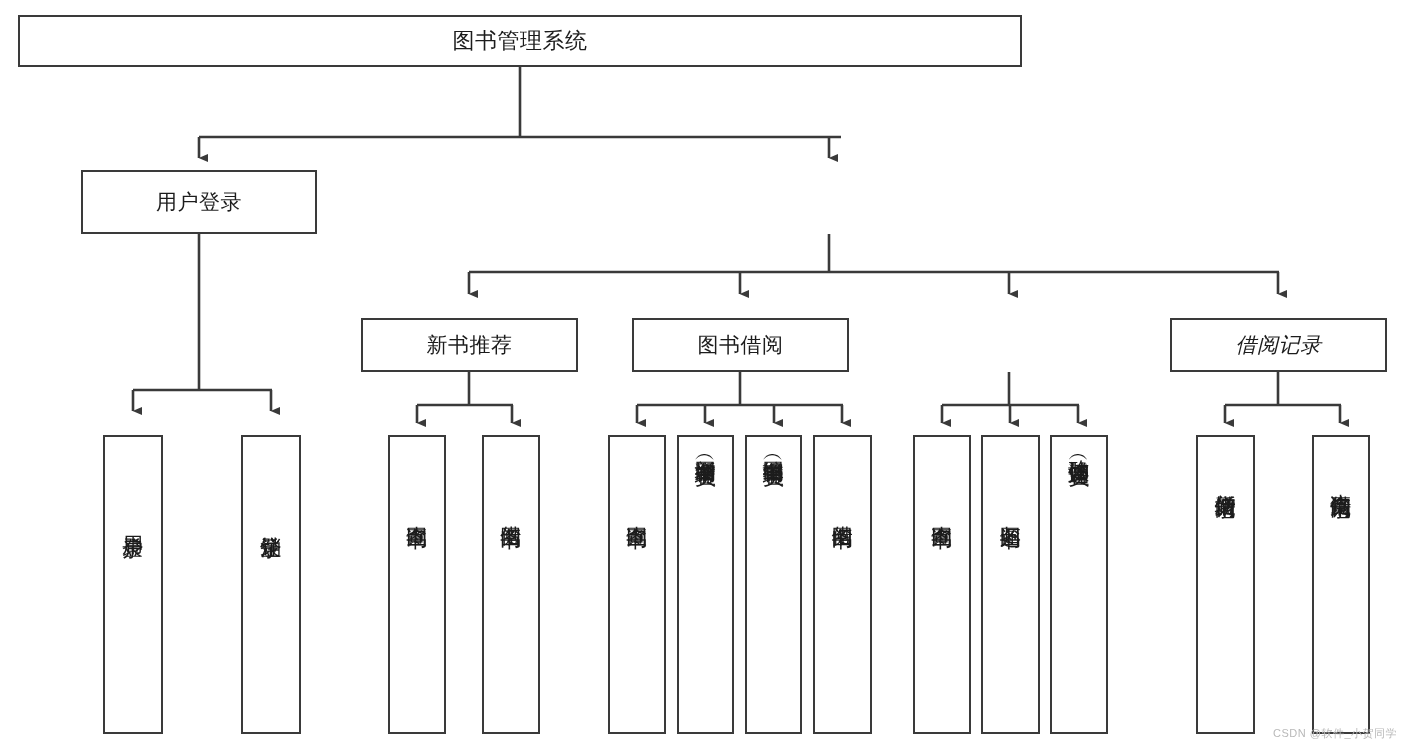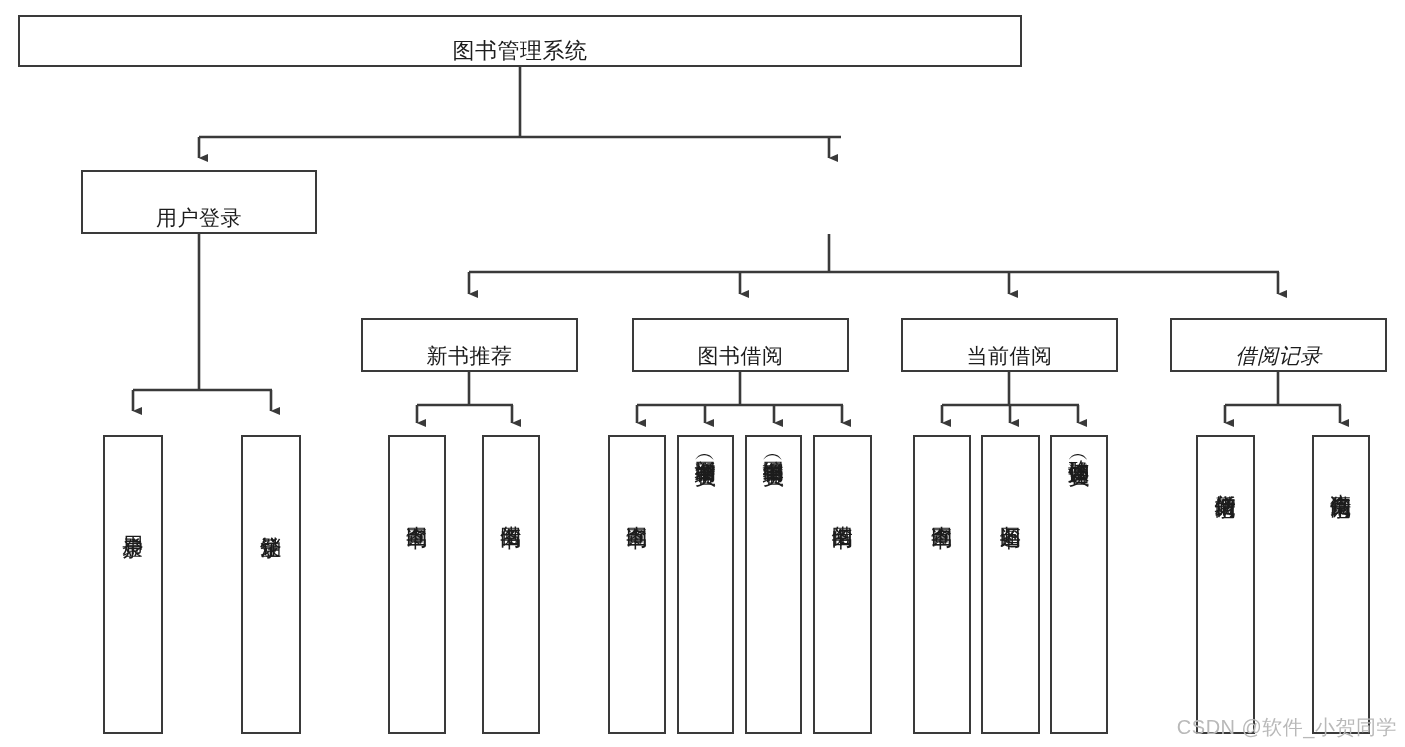--- a/index.html
+++ b/index.html
@@ -25,21 +25,21 @@
     width: 1405px;
     height: 747px;
     pointer-events: none;
   }
   .node {
     position: absolute;
     box-sizing: border-box;
     background: #ffffff;
     border: 2px solid #3a3a3a;
     display: flex;
-    align-items: flex-end;
+    align-items: center;
     justify-content: center;
     color: #1c1c1c;
     z-index: 2;
   }
   .node .label {
     display: block;
     text-align: center;
     line-height: 1.28;
     letter-spacing: 0.5px;
   }
@@ -59,21 +59,21 @@
     text-orientation: upright;
     font-size: 21px;
     line-height: 1.12;
     letter-spacing: 1px;
     white-space: nowrap;
   }
   .watermark {
     position: absolute;
     right: 8px;
     bottom: 6px;
-    font-size: 20px;
+    font-size: 11px;
     color: #b9b9b9;
     letter-spacing: 0.5px;
     z-index: 5;
     user-select: none;
     white-space: nowrap;
   }
 </style>
 </head>
 <body>
 
@@ -136,23 +136,20 @@
   <div class="node h" style="left:81px; top:170px; width:236px; height:64px;">
     <span class="label">用户登录</span>
   </div>
 
   <div class="node h" style="left:632px; top:318px; width:217px; height:54px;">
     <span class="label">图书借阅</span>
   </div>
   <div class="node h" style="left:361px; top:318px; width:217px; height:54px;">
     <span class="label">新书推荐</span>
   </div>
-  <div class="node h" style="left:901px; top:318px; width:217px; height:54px;">
-    <span class="label">当前借阅</span>
-  </div>
   <div class="node h" style="left:1170px; top:318px; width:217px; height:54px;font-style:italic;">
     <span class="label">借阅记录</span>
   </div>
 
   <div class="node v" style="left:103px; top:435px; width:60px; height:299px; padding-top:82px;">
     <span class="label">用户登录</span>
   </div>
   <div class="node v" style="left:241px; top:435px; width:60px; height:299px; padding-top:82px;">
     <span class="label">注销登录</span>
   </div>

